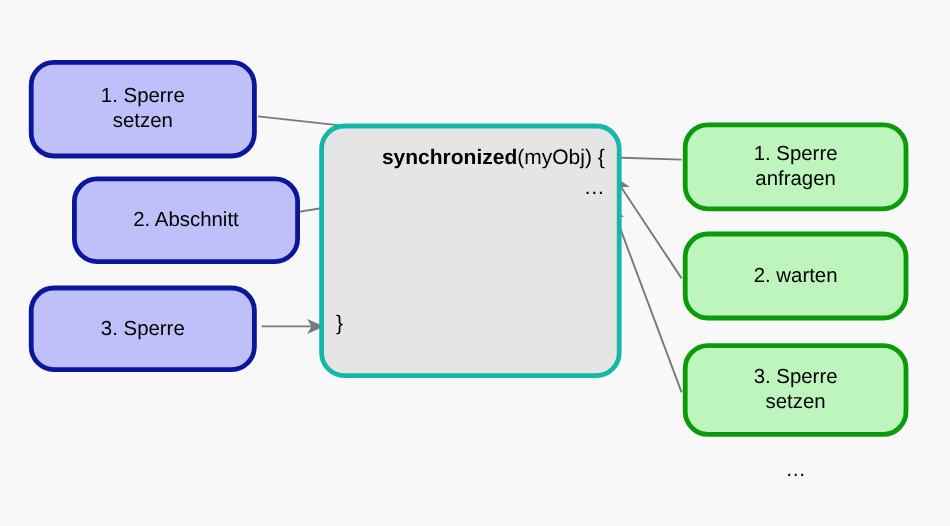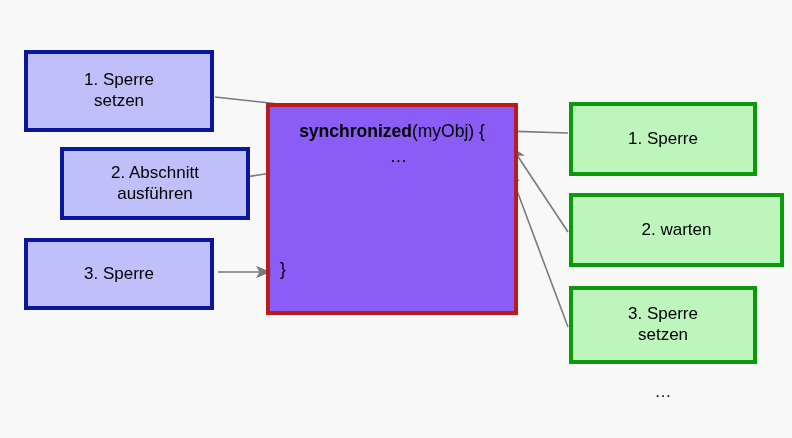--- a/index.html
+++ b/index.html
@@ -29,38 +29,39 @@
   }
   .node {
     position: absolute;
     box-sizing: border-box;
     display: flex;
     flex-direction: column;
     align-items: center;
     justify-content: center;
     text-align: center;
     line-height: 1.22;
+    border-radius: 21px;
   }
   .node-blue {
     background: #bfbffa;
     border: 4px solid #0b179b;
     color: #000000;
     font-size: 17px;
   }
   .node-green {
     background: #bdf5bd;
     border: 4px solid #0a9a0a;
     color: #000000;
     font-size: 17px;
   }
   .node-code {
-    background: #8b5cf6;
-    border: 4px solid #b91c1c;
+    background: #e5e5e5;
+    border: 4px solid #14b8a6;
     color: #000000;
-    align-items: center;
+    align-items: flex-end;
     justify-content: flex-start;
     text-align: left;
     padding: 12px 10px 10px 10px;
     font-size: 17.5px;
   }
   .code-line {
     white-space: pre;
     line-height: 1.42;
   }
   .code-line.indent {
@@ -121,38 +122,38 @@
     </g>
   </svg>
 
   <div class="node node-blue" style="left:24px; top:50px; width:190px; height:82px;">
     <span>1. Sperre</span>
     <span>setzen</span>
   </div>
 
   <div class="node node-blue" style="left:12px; top:147px; width:190px; height:73px;margin-left:48px;">
     <span>2. Abschnitt</span>
-    <span>ausführen</span>
   </div>
 
   <div class="node node-blue" style="left:24px; top:238px; width:190px; height:72px;">
     <span>3. Sperre</span>
   </div>
 
   <div class="node node-code" style="left:266px; top:103px; width:252px; height:212px;">
     <div class="code-line ln1"><span class="kw">synchronized</span><span>(myObj) {</span></div>
     <div class="code-line indent">…</div>
     <div class="brace-close">}</div>
   </div>
 
   <div class="node node-green" style="left:569px; top:102px; width:188px; height:74px;">
     <span>1. Sperre</span>
+    <span>anfragen</span>
   </div>
 
-  <div class="node node-green" style="left:569px; top:193px; width:215px; height:74px;">
+  <div class="node node-green" style="left:569px; top:193px; width:188px; height:74px;">
     <span>2. warten</span>
   </div>
 
   <div class="node node-green" style="left:569px; top:286px; width:188px; height:78px;">
     <span>3. Sperre</span>
     <span>setzen</span>
   </div>
 
   <div class="ellipsis-free" style="left:569px; top:382px; width:188px;">…</div>
 

